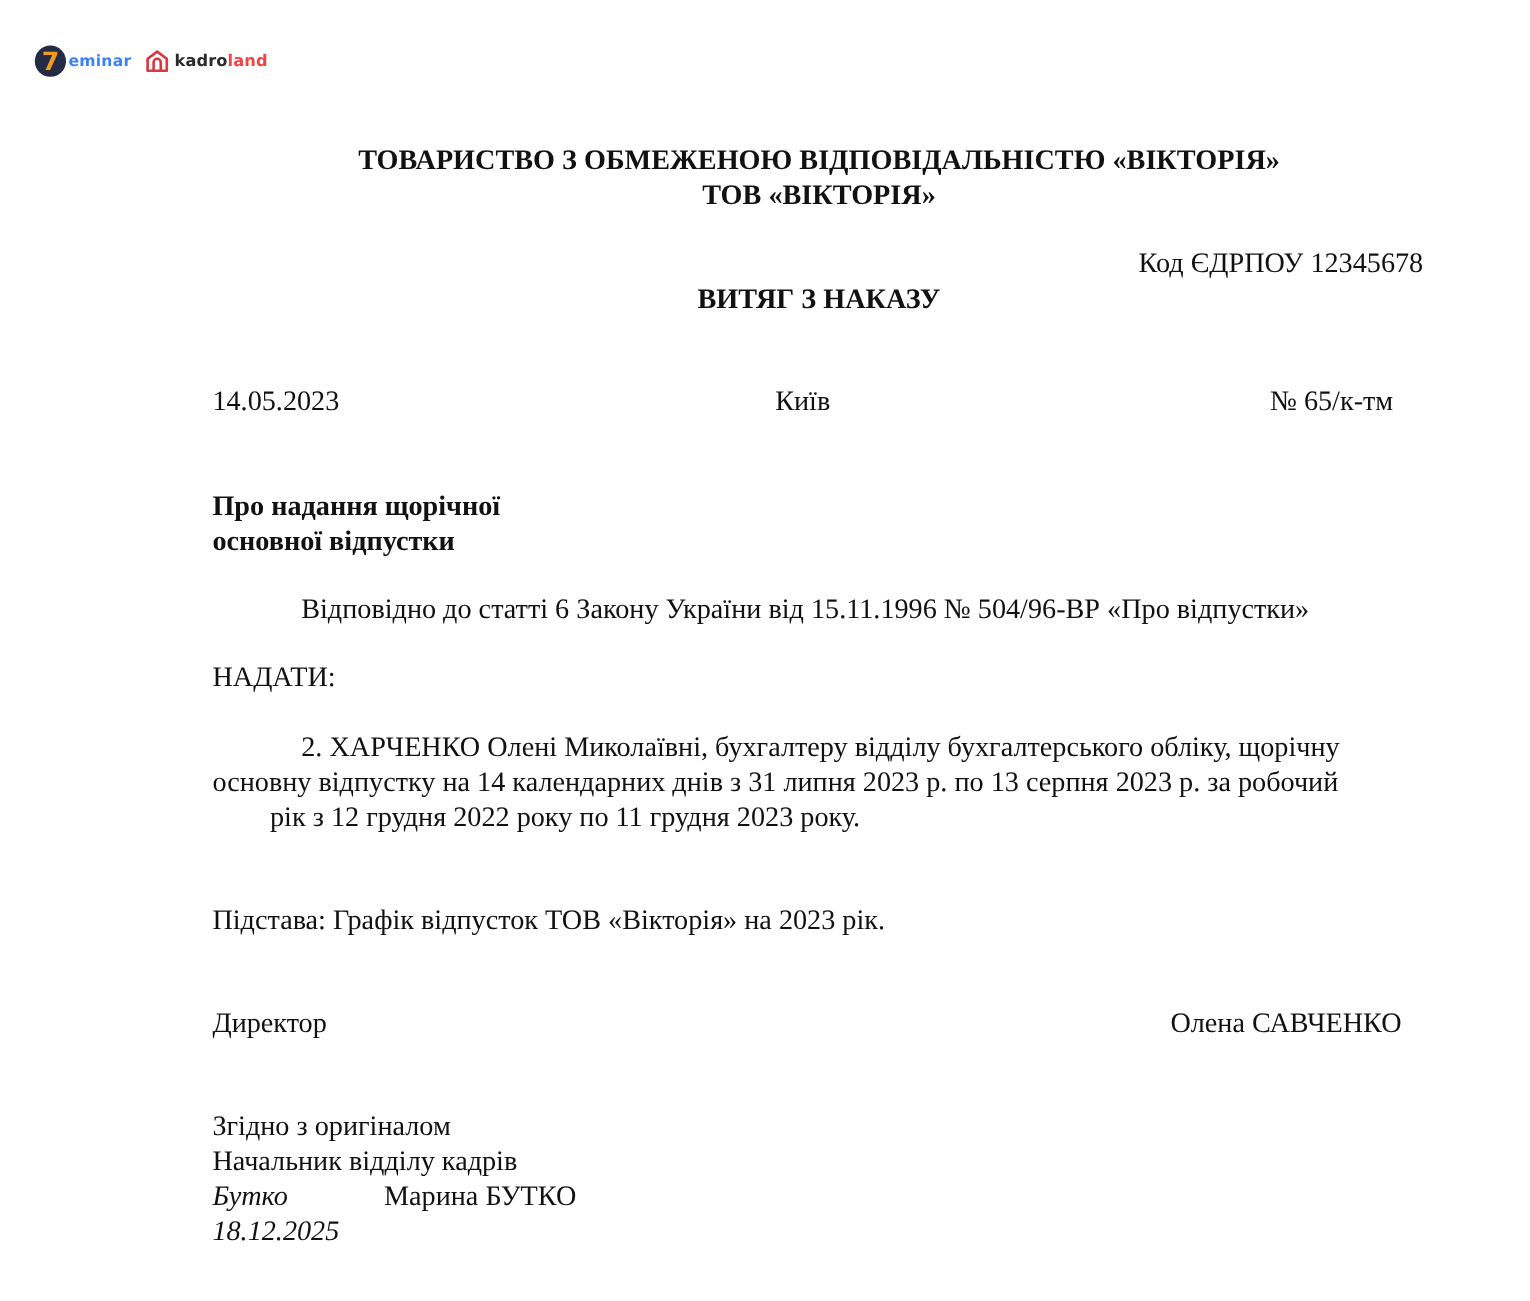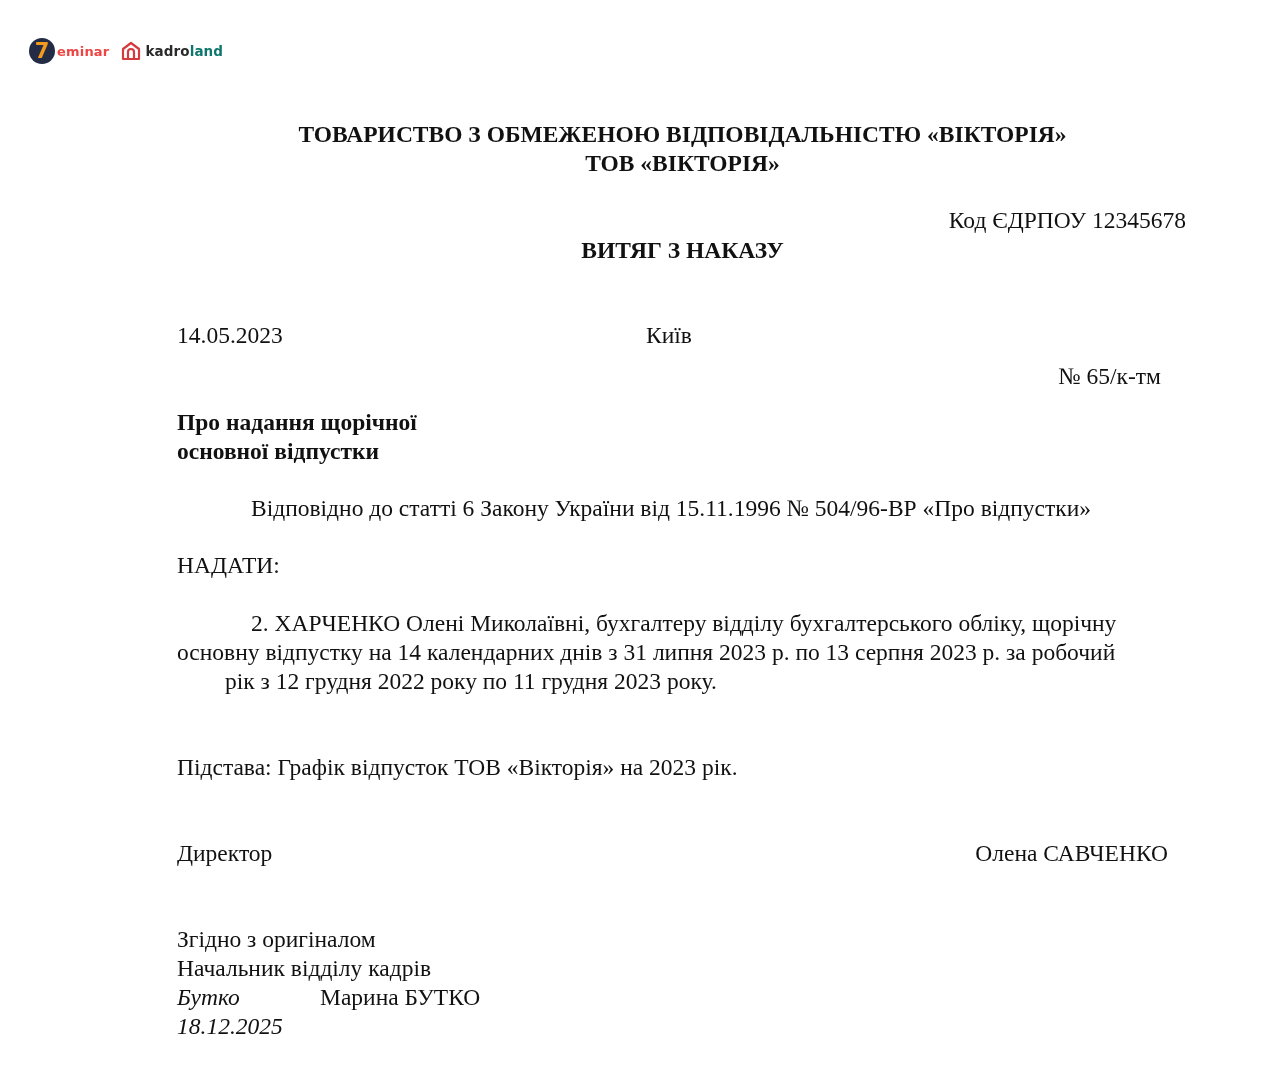--- a/index.html
+++ b/index.html
@@ -16,30 +16,30 @@
     .logo-7 {
       display: flex; align-items: center;
     }
     .seven-circle {
       width: 26px; height: 26px; border-radius: 50%;
       background: #232b45; color: #f29a1d;
       font-weight: bold; font-size: 21px; line-height: 26px; text-align: center;
       font-family: "DejaVu Sans", sans-serif;
     }
     .seven-text {
-      font-weight: bold; font-size: 13px; color: #ef4444; margin-left: 2px; letter-spacing: 0.2px;
+      font-weight: bold; font-size: 13px; color: #3b82f6; margin-left: 2px; letter-spacing: 0.2px;
     }
     .logo-kadro {
       display: flex; align-items: center; margin-left: 12px;
     }
     .kadro-icon { width: 20px; height: 20px; }
     .kadro-text {
       font-size: 13.5px; margin-left: 4px; font-weight: bold; color: #2a2a2a; letter-spacing: 0.1px;
     }
-    .kadro-text .land { color: #0f766e; }
+    .kadro-text .land { color: #ef4444; }
 
     .line { position: absolute; font-size: 23.5px; white-space: nowrap; line-height: 29px; }
     .bold { font-weight: bold; }
     .italic { font-style: italic; }
     .center { left: 0; width: 1365px; text-align: center; }
   </style>
 </head>
 <body>
 
 <div class="logos">
@@ -58,21 +58,21 @@
 
 <div class="line bold center" style="top:120px;">ТОВАРИСТВО З ОБМЕЖЕНОЮ ВІДПОВІДАЛЬНІСТЮ «ВІКТОРІЯ»</div>
 <div class="line bold center" style="top:149px;">ТОВ «ВІКТОРІЯ»</div>
 
 <div class="line" style="top:206px; right:89px;">Код ЄДРПОУ 12345678</div>
 
 <div class="line bold center" style="top:236px;">ВИТЯГ З НАКАЗУ</div>
 
 <div class="line" style="top:321px; left:177px;">14.05.2023</div>
 <div class="line" style="top:321px; left:646px;text-align:right;">Київ</div>
-<div class="line" style="top:321px; right:114px;margin-top:41px;">№ 65/к-тм</div>
+<div class="line" style="top:321px; right:114px;">№ 65/к-тм</div>
 
 <div class="line bold" style="top:408px; left:177px;">Про надання щорічної</div>
 <div class="line bold" style="top:437px; left:177px;">основної відпустки</div>
 
 <div class="line" style="top:494px; left:251px;">Відповідно до статті 6 Закону України від 15.11.1996 № 504/96-ВР «Про відпустки»</div>
 
 <div class="line" style="top:551px; left:177px;">НАДАТИ:</div>
 
 <div class="line" style="top:609px; left:251px;">2. ХАРЧЕНКО Олені Миколаївні, бухгалтеру відділу бухгалтерського обліку, щорічну</div>
 <div class="line" style="top:638px; left:177px;">основну відпустку на 14 календарних днів з 31 липня 2023 р. по 13 серпня 2023 р. за робочий</div>

